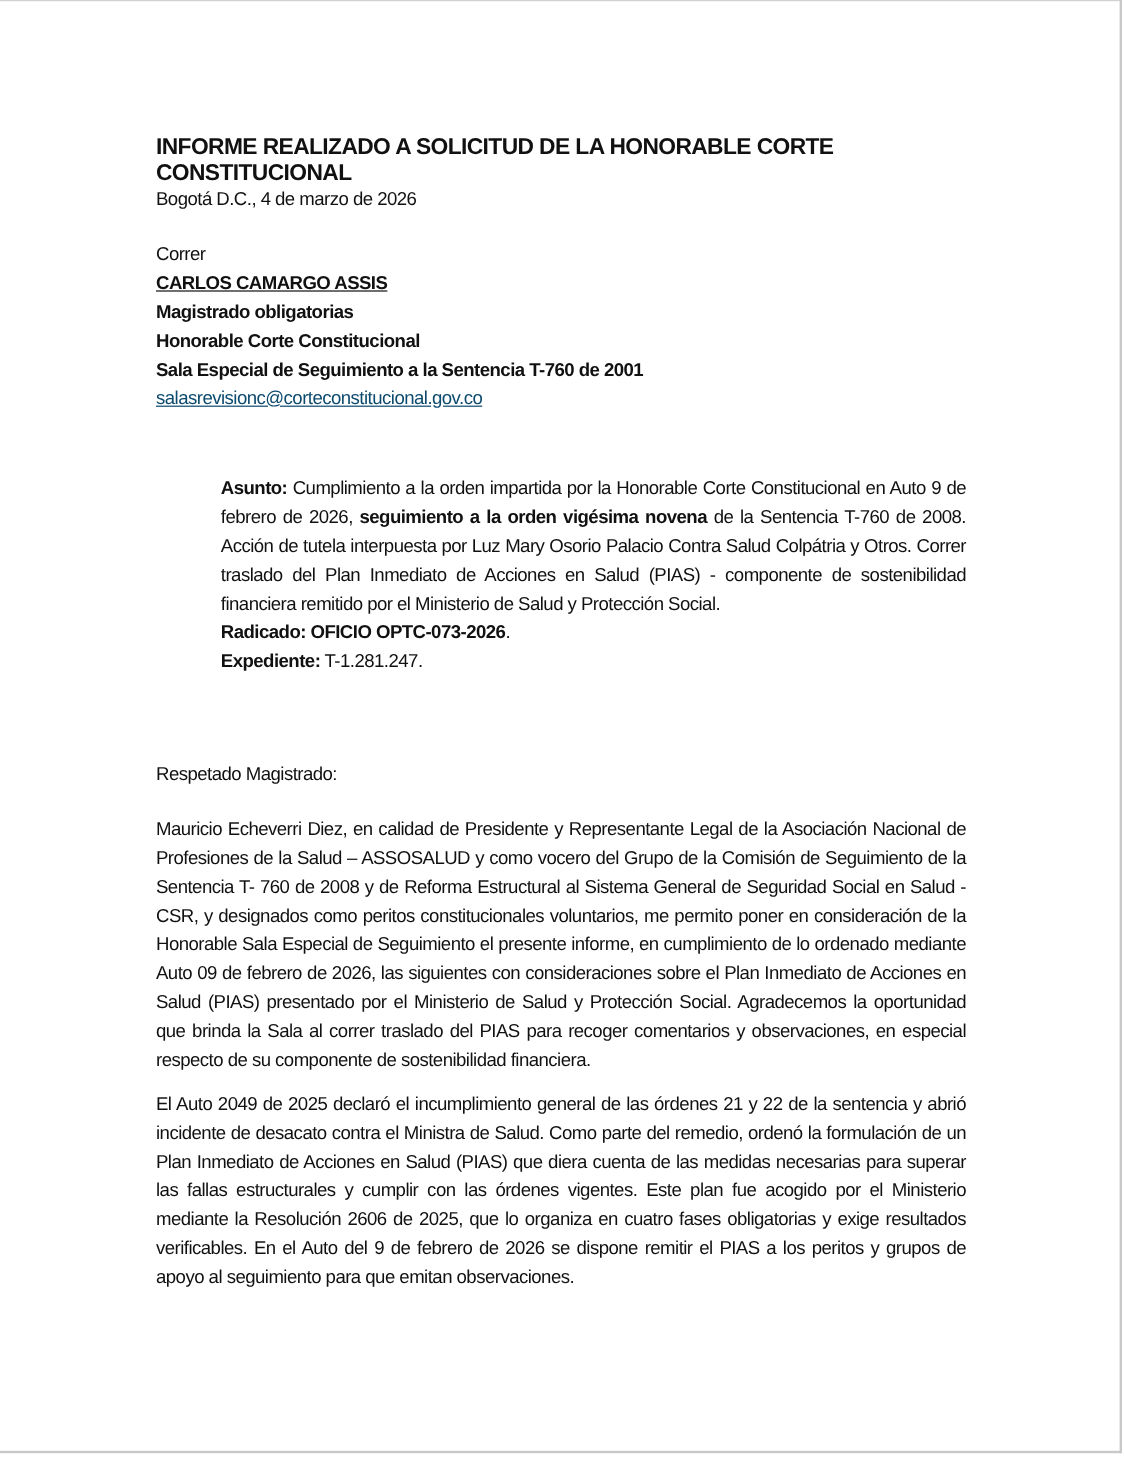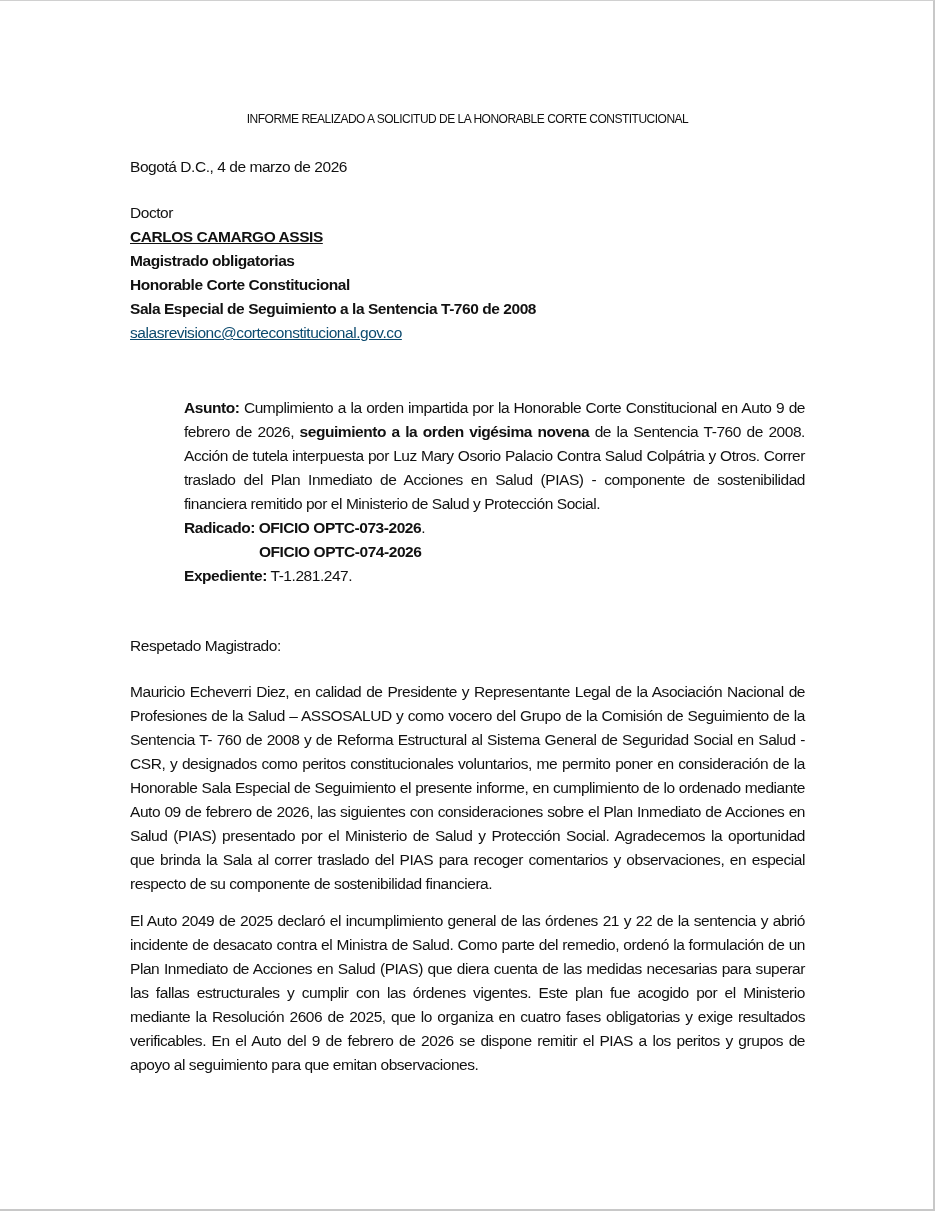--- a/index.html
+++ b/index.html
@@ -14,52 +14,51 @@
       box-sizing: border-box;
     }
     .doc {
       position: absolute; left: 130px; top: 0; width: 675px;
       font-family: "Liberation Sans", sans-serif;
       font-size: 15.5px; color: #111111;
       letter-spacing: -0.45px;
     }
     .title {
       position: absolute; left: 0; top: 111px; width: 675px;
-      text-align: center; font-weight: normal; font-size: 12px; letter-spacing: -0.5px;
+      text-align: left; font-weight: bold; font-size: 19px; letter-spacing: -0.5px;
     }
     .line { position: absolute; left: 0; white-space: nowrap; line-height: 18px; }
     .b { font-weight: bold; }
     .link { color: #0c4a6e; text-decoration: underline; }
     .block { position: absolute; left: 0; width: 675px; line-height: 24px; text-align: justify; }
     .asunto { position: absolute; left: 54px; top: 395px; width: 621px; line-height: 24px; text-align: justify; }
     .indent-line { white-space: nowrap; }
   </style>
 </head>
 <body>
 
 <div class="page">
   <div class="doc">
 
     <div class="title">INFORME REALIZADO A SOLICITUD DE LA HONORABLE CORTE CONSTITUCIONAL</div>
 
     <div class="line" style="top:157px;">Bogotá D.C., 4 de marzo de 2026</div>
 
-    <div class="line" style="top:203px;">Doctor</div>
+    <div class="line" style="top:203px;">Correr</div>
     <div class="line b" style="top:227px;text-decoration:underline;">CARLOS CAMARGO ASSIS</div>
     <div class="line b" style="top:251px;">Magistrado obligatorias</div>
     <div class="line b" style="top:275px;">Honorable Corte Constitucional</div>
-    <div class="line b" style="top:299px;">Sala Especial de Seguimiento a la Sentencia T-760 de 2008</div>
+    <div class="line b" style="top:299px;">Sala Especial de Seguimiento a la Sentencia T-760 de 2001</div>
     <div class="line" style="top:323px;">
       <span class="link">salasrevisionc@corteconstitucional.gov.co</span>
     </div>
 
     <div class="asunto">
       <div><span class="b">Asunto:</span><span> Cumplimiento a la orden impartida por la Honorable Corte Constitucional en Auto 9 de febrero de 2026, </span><span class="b">seguimiento a la orden vigésima novena</span><span> de la Sentencia T-760 de 2008. Acción de tutela interpuesta por Luz Mary Osorio Palacio Contra Salud Colpátria y Otros. Correr traslado del Plan Inmediato de Acciones en Salud (PIAS) - componente de sostenibilidad financiera remitido por el Ministerio de Salud y Protección Social.</span></div>
       <div class="indent-line"><span class="b">Radicado:</span><span class="b"> OFICIO OPTC-073-2026</span><span>.</span></div>
-      <div class="indent-line" style="padding-left:75px;"><span class="b">OFICIO OPTC-074-2026</span></div>
       <div class="indent-line"><span class="b">Expediente:</span><span> T-1.281.247.</span></div>
     </div>
 
     <div class="line" style="top:636px;">Respetado Magistrado:</div>
 
     <div class="block" style="top:679px;">Mauricio Echeverri Diez, en calidad de Presidente y Representante Legal de la Asociación Nacional de Profesiones de la Salud – ASSOSALUD y como vocero del Grupo de la Comisión de Seguimiento de la Sentencia T- 760 de 2008 y de Reforma Estructural al Sistema General de Seguridad Social en Salud -CSR, y designados como peritos constitucionales  voluntarios, me permito poner en consideración de la Honorable Sala Especial de Seguimiento el presente informe, en cumplimiento de lo ordenado mediante Auto 09 de febrero de 2026, las siguientes con consideraciones sobre el Plan Inmediato de Acciones en Salud (PIAS) presentado por el Ministerio de Salud y Protección Social. Agradecemos la oportunidad que brinda la Sala al correr traslado del PIAS para recoger comentarios y observaciones, en especial respecto de su componente de sostenibilidad financiera.</div>
 
     <div class="block" style="top:908px;">El Auto 2049 de 2025 declaró el incumplimiento general de las órdenes 21 y 22 de la sentencia y abrió incidente de desacato contra el Ministra de Salud. Como parte del remedio, ordenó la formulación de un Plan Inmediato de Acciones en Salud (PIAS) que diera cuenta de las medidas necesarias para superar las fallas estructurales y cumplir con las órdenes vigentes. Este plan fue acogido por el Ministerio mediante la Resolución 2606 de 2025, que lo organiza en cuatro fases obligatorias y exige resultados verificables. En el Auto del 9 de febrero de 2026 se dispone remitir el PIAS a los peritos y grupos de apoyo al seguimiento para que emitan observaciones.</div>
 
   </div>

